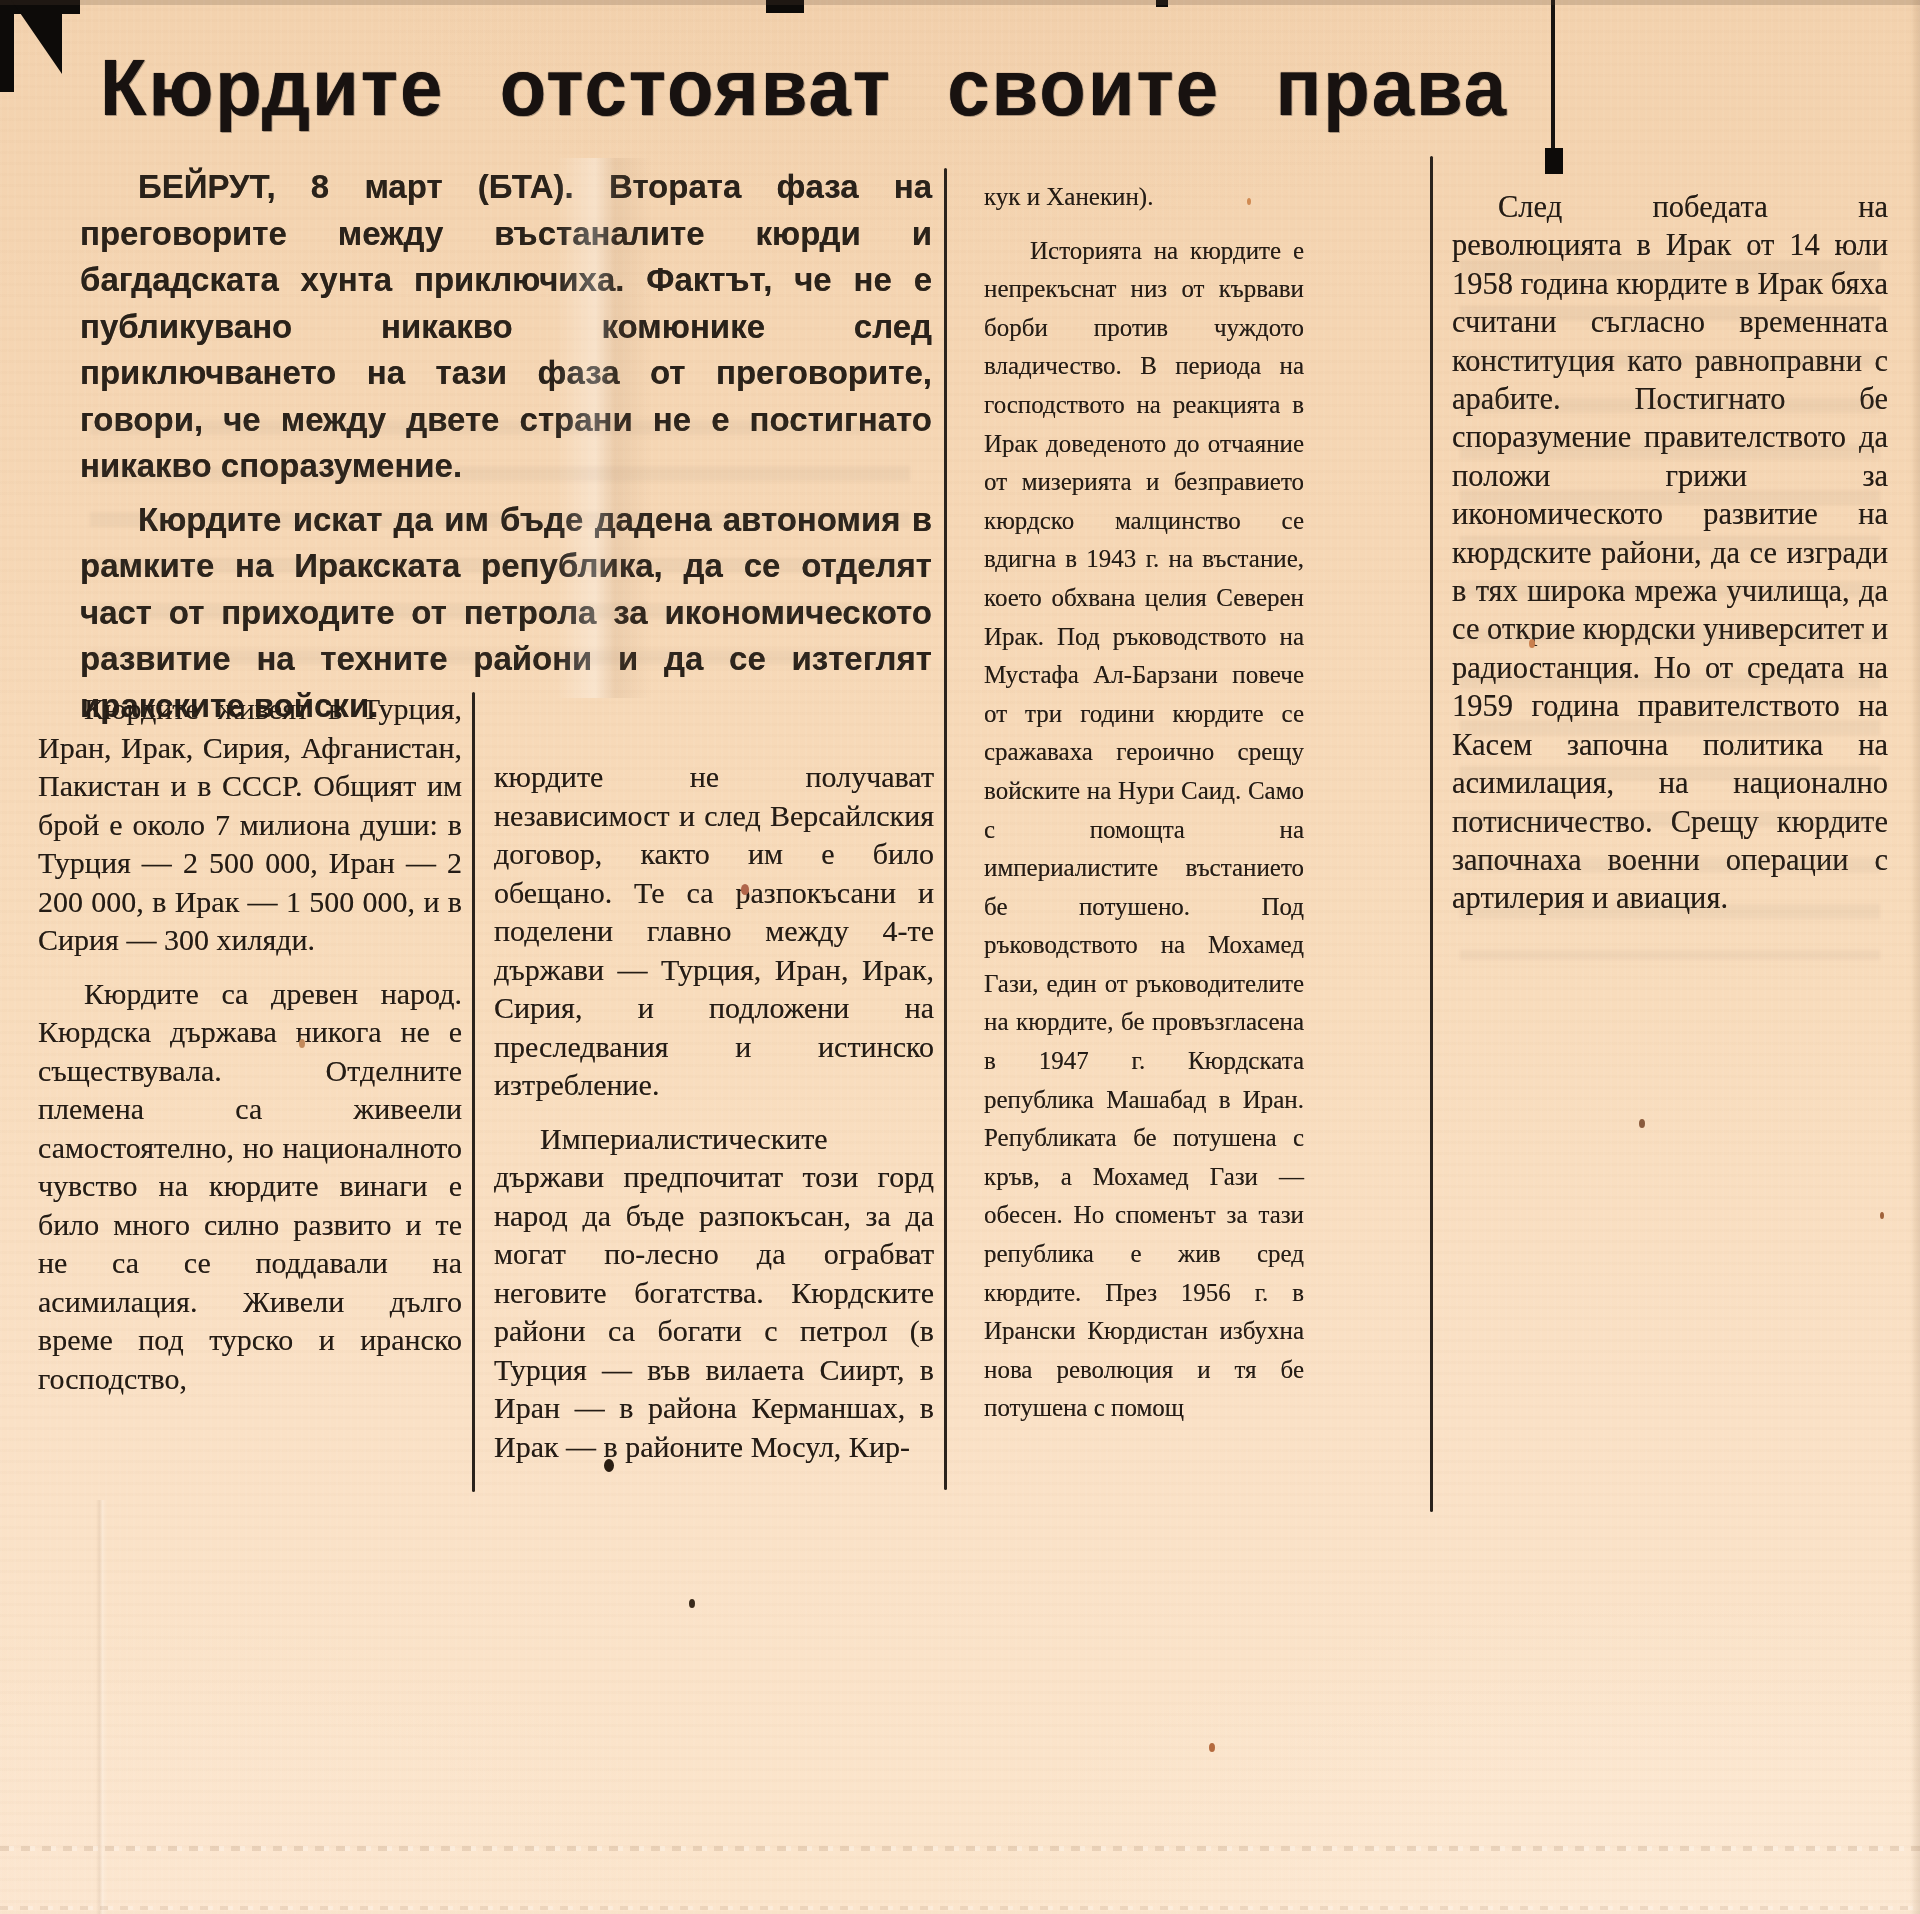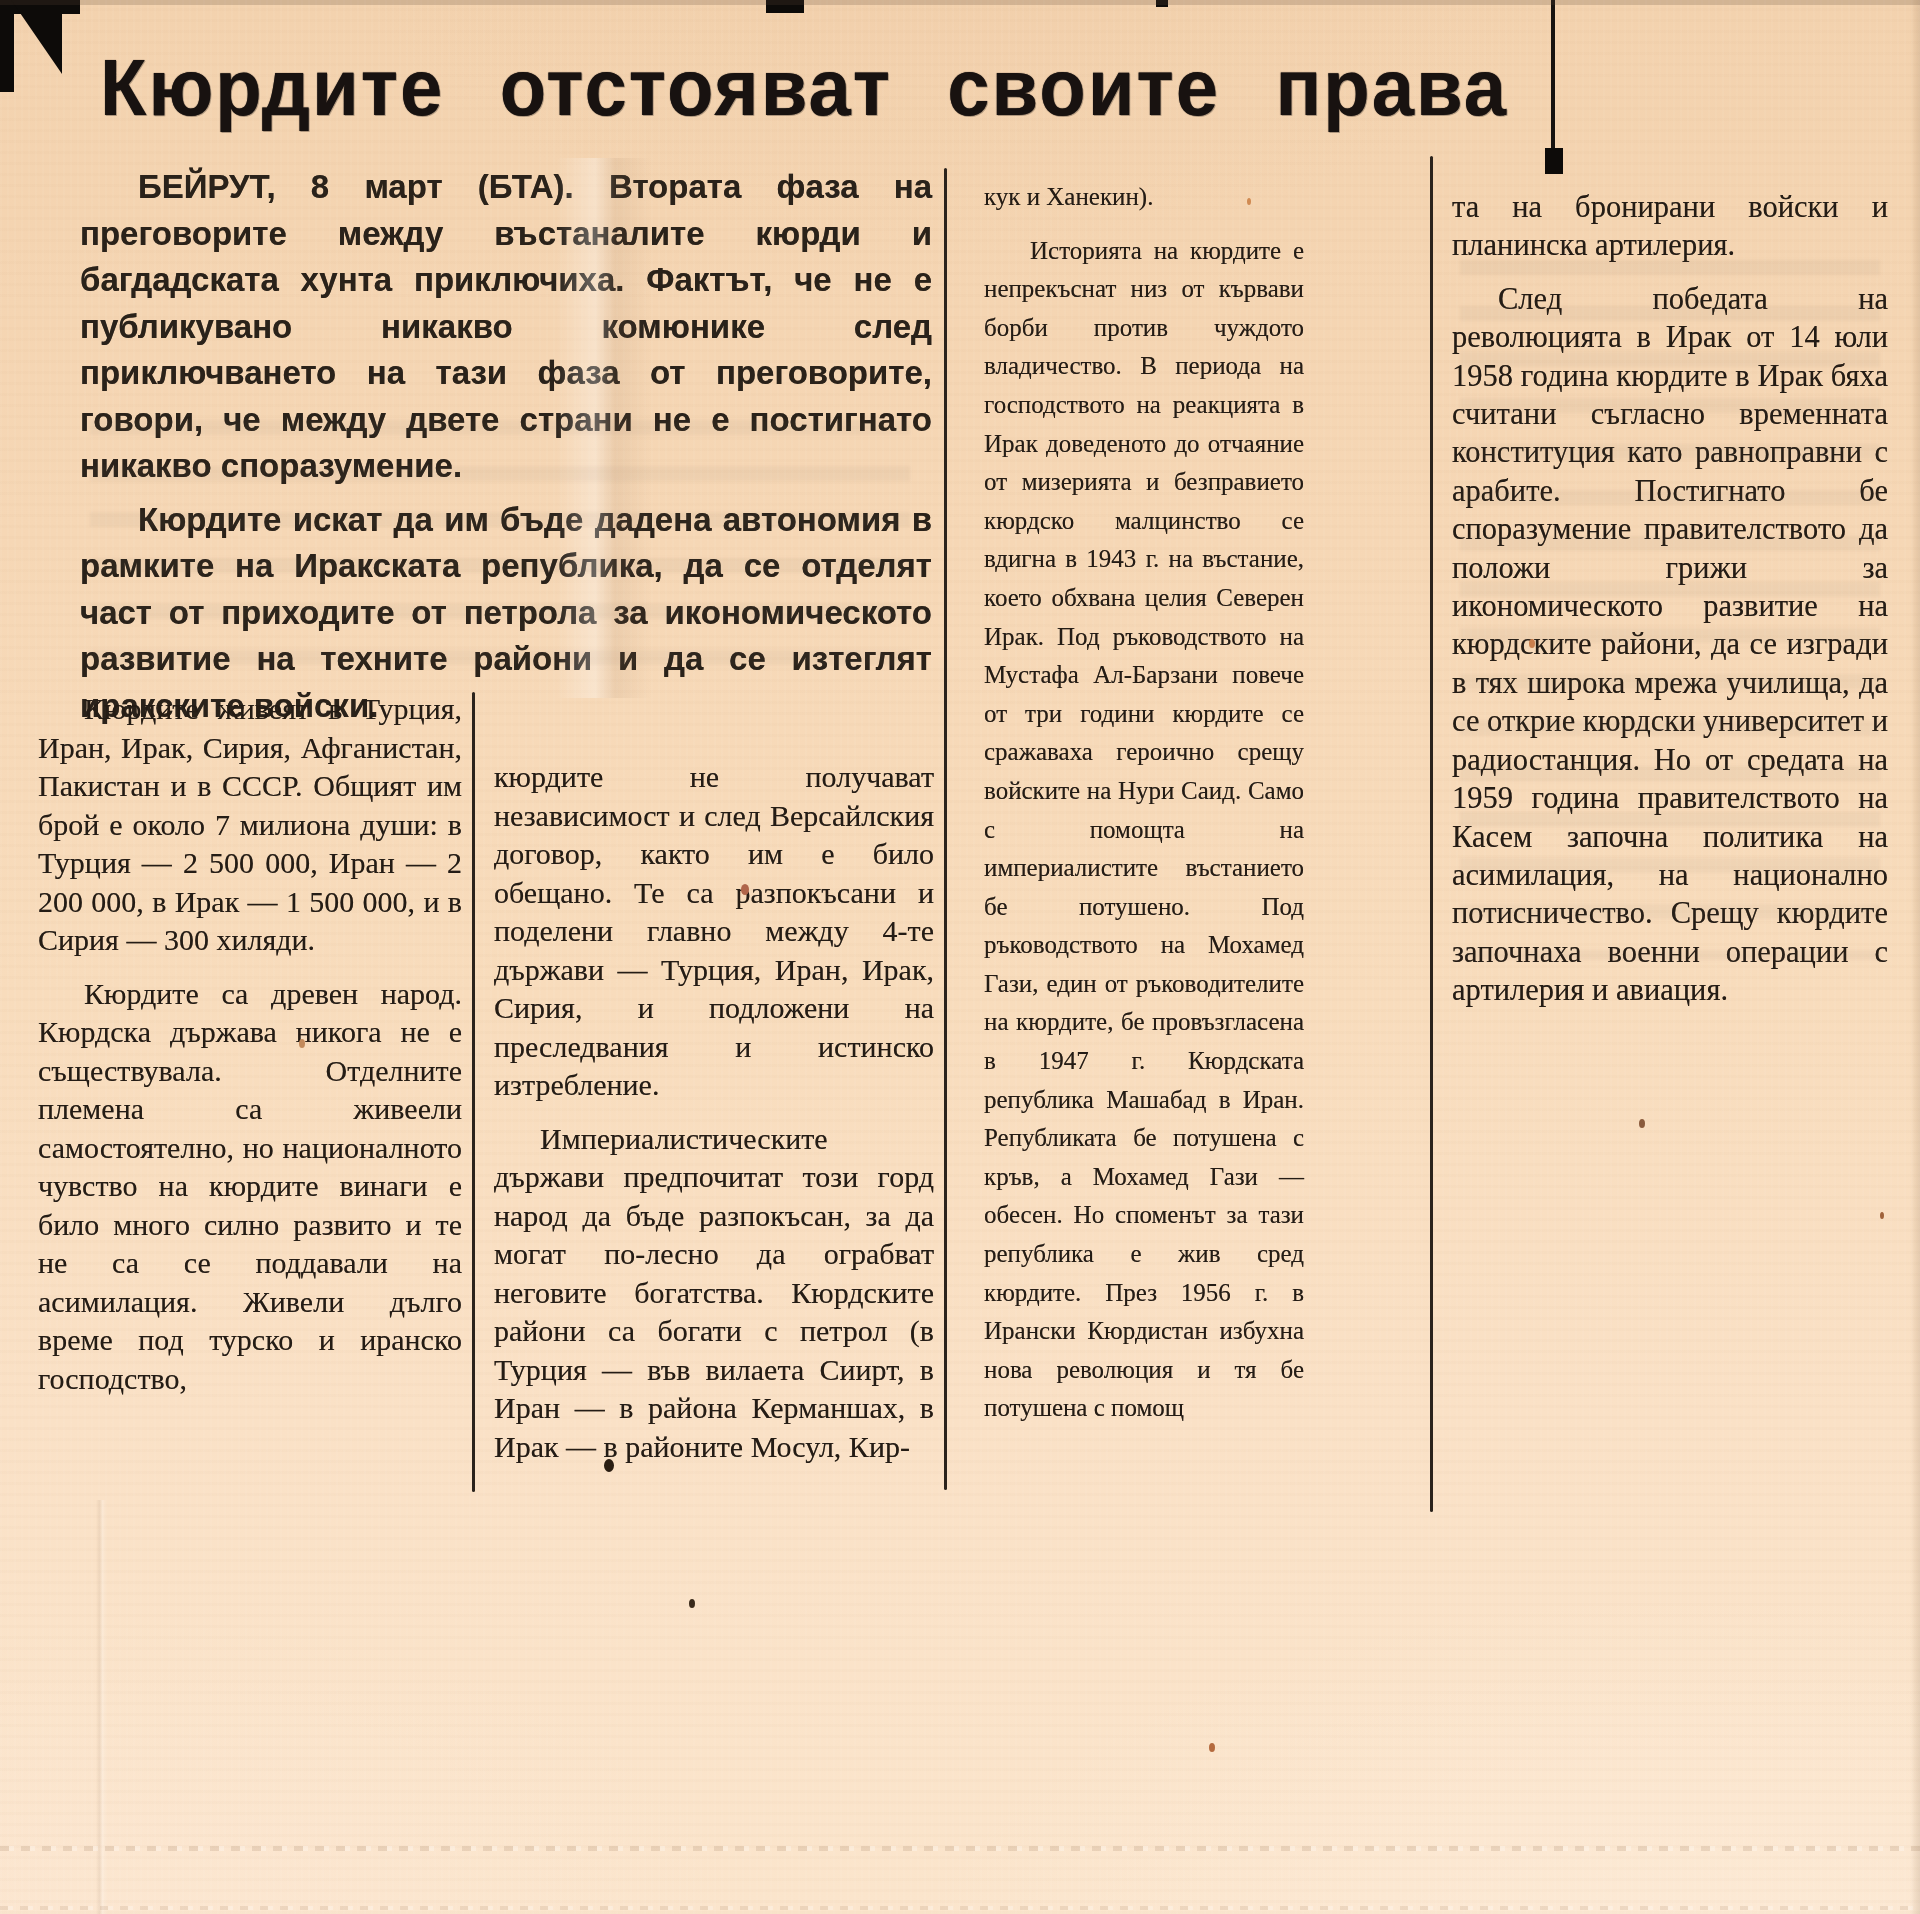--- a/index.html
+++ b/index.html
@@ -127,21 +127,20 @@
     <p>кюрдите не получават независимост и след Версайлския договор, както им е било обещано. Те са разпокъсани и поделени главно между 4-те държави — Турция, Иран, Ирак, Сирия, и подложени на преследвания и истинско изтребление.</p>
     <p class="ind">Империалистическите държави предпочитат този горд народ да бъде разпокъсан, за да могат по-лесно да ограбват неговите богатства. Кюрдските райони са богати с петрол (в Турция — във вилаета Сиирт, в Иран — в района Керманшах, в Ирак — в районите Мосул, Кир-</p>
   </section>
 
   <section class="col col3">
     <p>кук и Ханекин).</p>
     <p class="ind">Историята на кюрдите е непрекъснат низ от кървави борби против чуждото владичество. В периода на господството на реакцията в Ирак доведеното до отчаяние от мизерията и безправието кюрдско малцинство се вдигна в 1943 г. на въстание, което обхвана целия Северен Ирак. Под ръководството на Мустафа Ал-Барзани повече от три години кюрдите се сражаваха героично срещу войските на Нури Саид. Само с помощта на империалистите въстанието бе потушено. Под ръководството на Мохамед Гази, един от ръководителите на кюрдите, бе провъзгласена в 1947 г. Кюрдската република Машабад в Иран. Републиката бе потушена с кръв, а Мохамед Гази — обесен. Но споменът за тази република е жив сред кюрдите. През 1956 г. в Ирански Кюрдистан избухна нова революция и тя бе потушена с помощ</p>
   </section>
 
   <section class="col col4">
-    <p>та на бронирани войски и планинска артилерия.</p>
     <p class="ind">След победата на революцията в Ирак от 14 юли 1958 година кюрдите в Ирак бяха считани съгласно временната конституция като равноправни с арабите. Постигнато бе споразумение правителството да положи грижи за икономическото развитие на кюрдските райони, да се изгради в тях широка мрежа училища, да се открие кюрдски университет и радиостанция. Но от средата на 1959 година правителството на Касем започна политика на асимилация, на национално потисничество. Срещу кюрдите започнаха военни операции с артилерия и авиация.</p>
   </section>
 
   <div class="vrule rule1"></div>
   <div class="vrule rule2"></div>
   <div class="vrule rule3"></div>
 
   <div class="mark m-tl-h"></div>
   <div class="mark m-tl-v"></div>
   <div class="mark m-tick1"></div>

